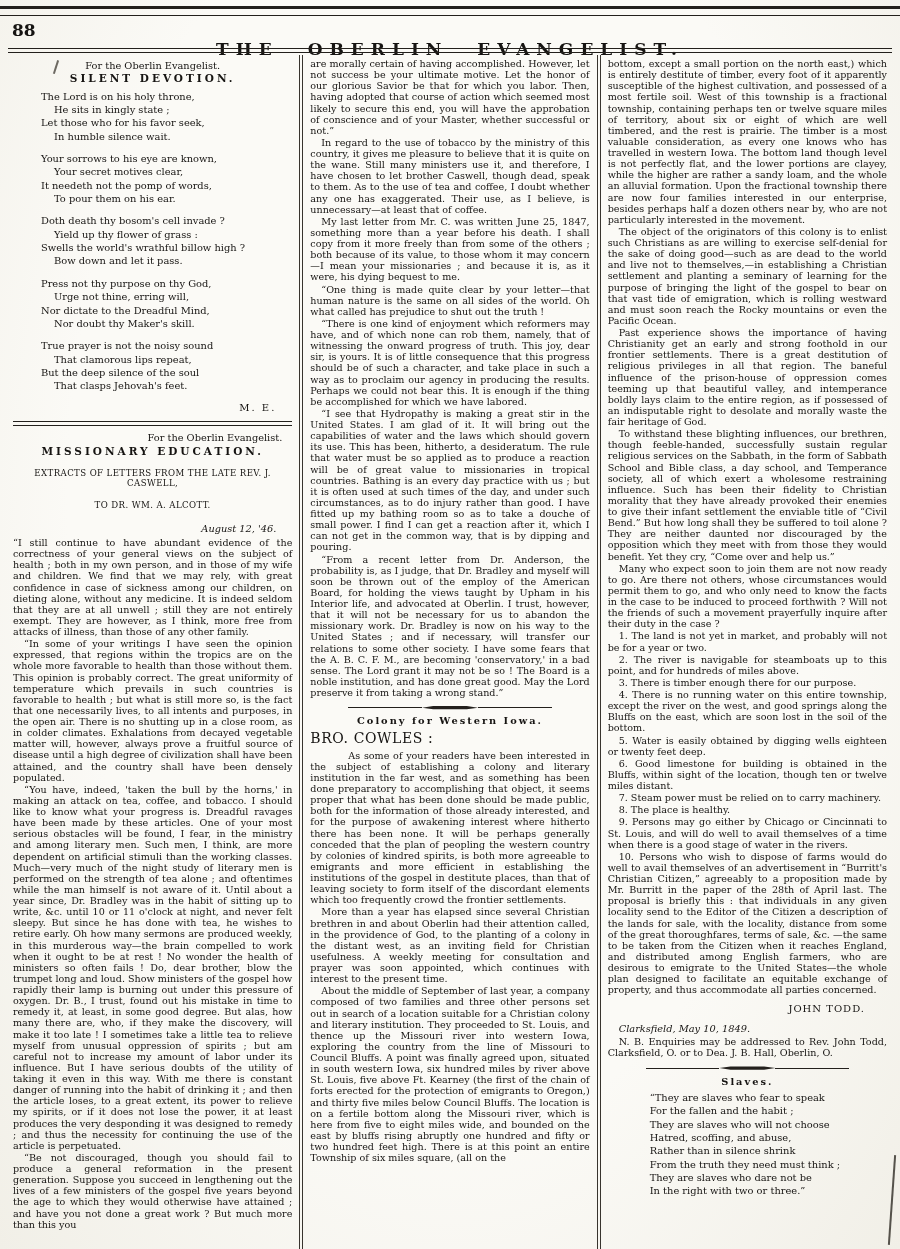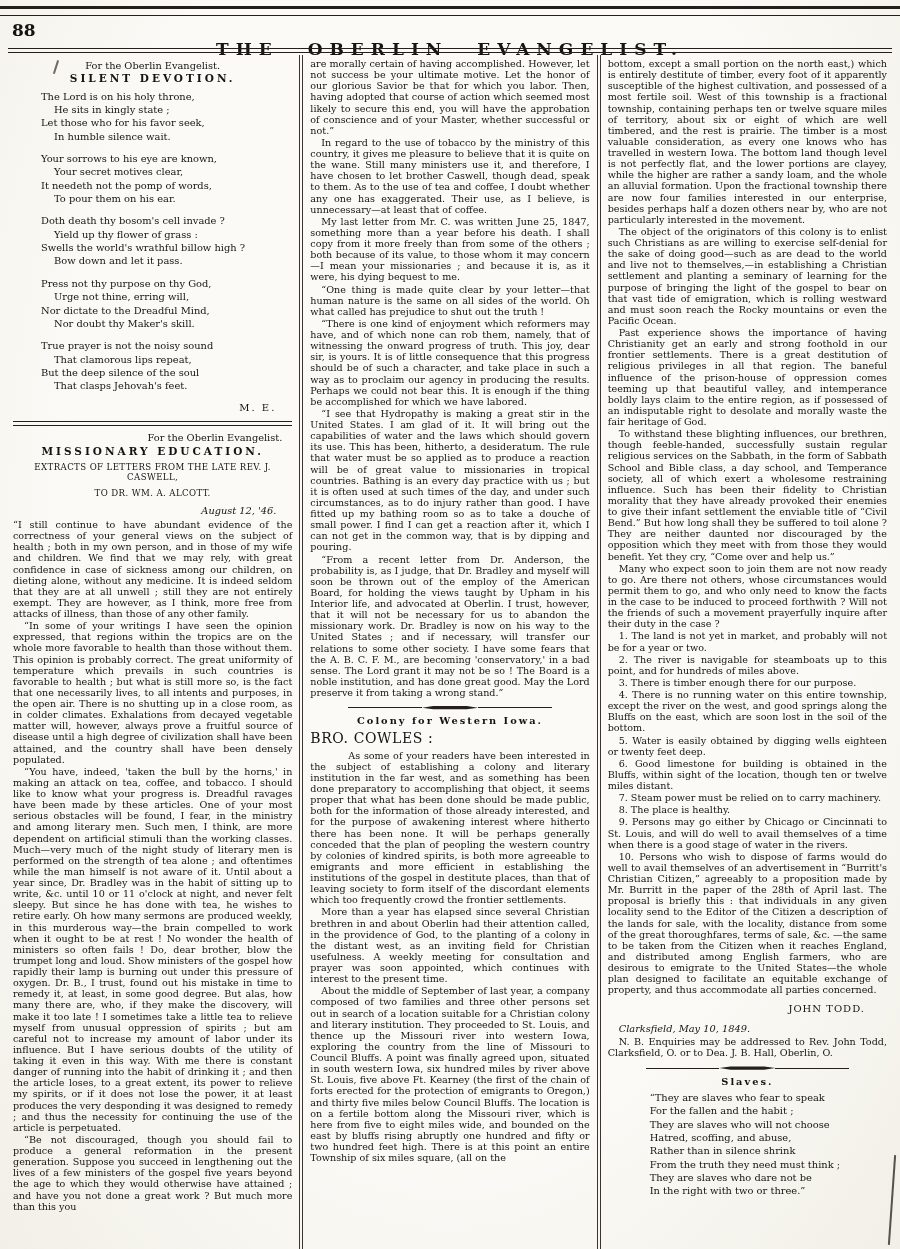--- a/index.html
+++ b/index.html
@@ -25,21 +25,21 @@
     margin:0 2px;}
   .par{margin:0 0 1px 0;text-indent:11px;}
   .letter-pars p:first-child{text-indent:0;}
   .cont-pars p:first-child{text-indent:0;}
   .colony-pars p:first-child{text-indent:38px;}
   .attribution{text-align:center;font-size:9.8px;margin:2px 0 1px 0;}
   .attribution.right{text-align:right;padding-right:10px;}
   .article-title{margin:1px 0 4px 0;text-align:center;font-weight:bold;
     font-size:10.5px;letter-spacing:3px;}
   .article-title.small{font-size:9.8px;letter-spacing:2px;}
-  .subtitle{text-align:center;font-size:8.6px;letter-spacing:.4px;margin:6px 0;}
+  .subtitle{text-align:center;font-size:8.6px;letter-spacing:.4px;margin:12px 0;}
   .dateline{text-align:right;font-style:italic;font-size:9.8px;
     padding-right:16px;margin:2px 0 3px 0;}
   .dateline-left{font-style:italic;font-size:9.8px;text-indent:11px;margin:2px 0;}
   .poem{font-size:9.9px;line-height:1.35;text-align:left;padding-left:28px;margin-top:5px;}
   .stanza{margin-bottom:9px;}
   .poem-line.indent{padding-left:13px;}
   .poem-sig{text-align:right;padding-right:16px;margin:2px 0 8px 0;letter-spacing:2px;font-size:10px;}
   .sig-right{text-align:right;padding-right:22px;font-size:10px;letter-spacing:1px;margin:8px 0;}
   .salutation{margin:2px 0 3px 0;letter-spacing:.6px;font-size:14px;}
   .double-rule{height:3px;border-top:1px solid #23201c;border-bottom:1px solid #23201c;

